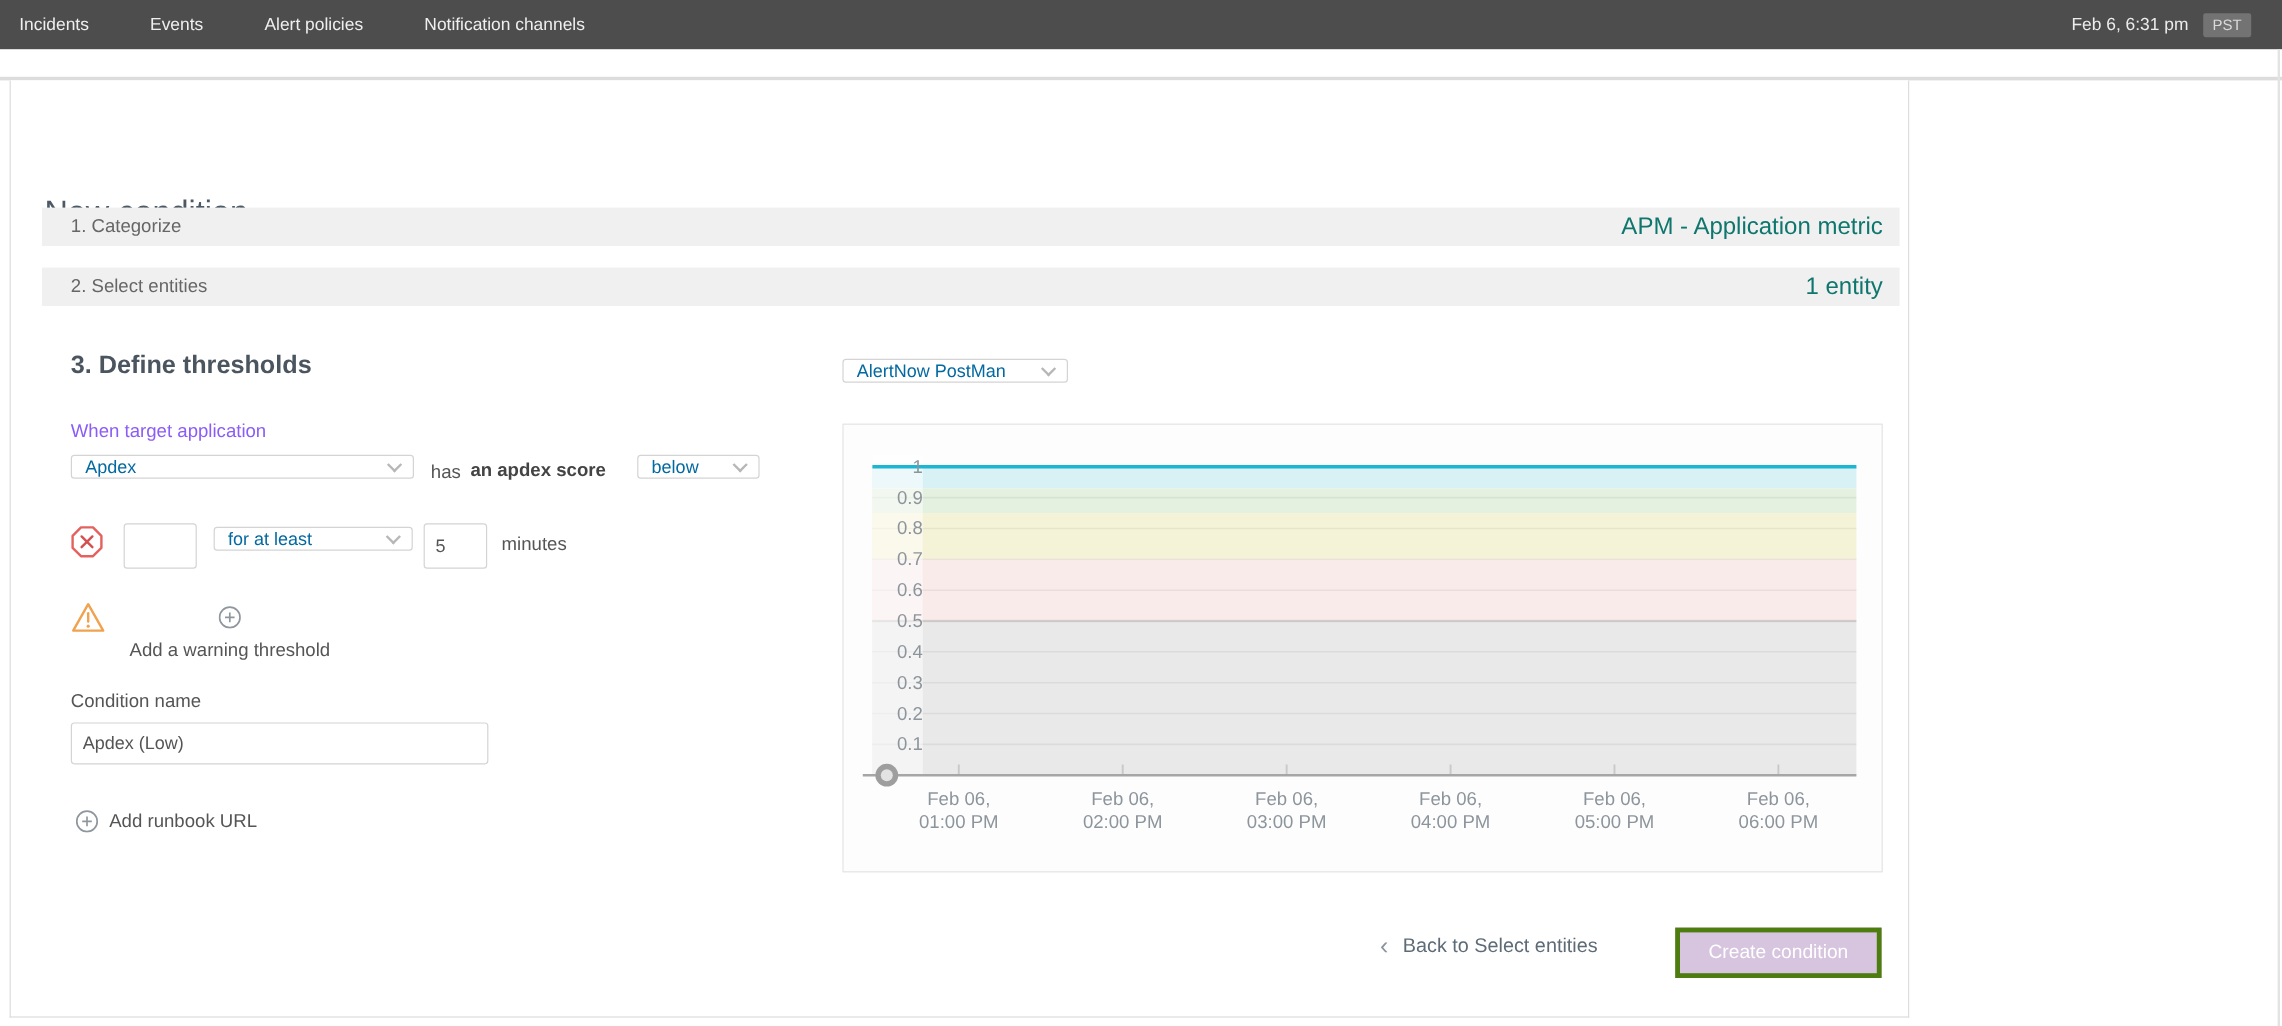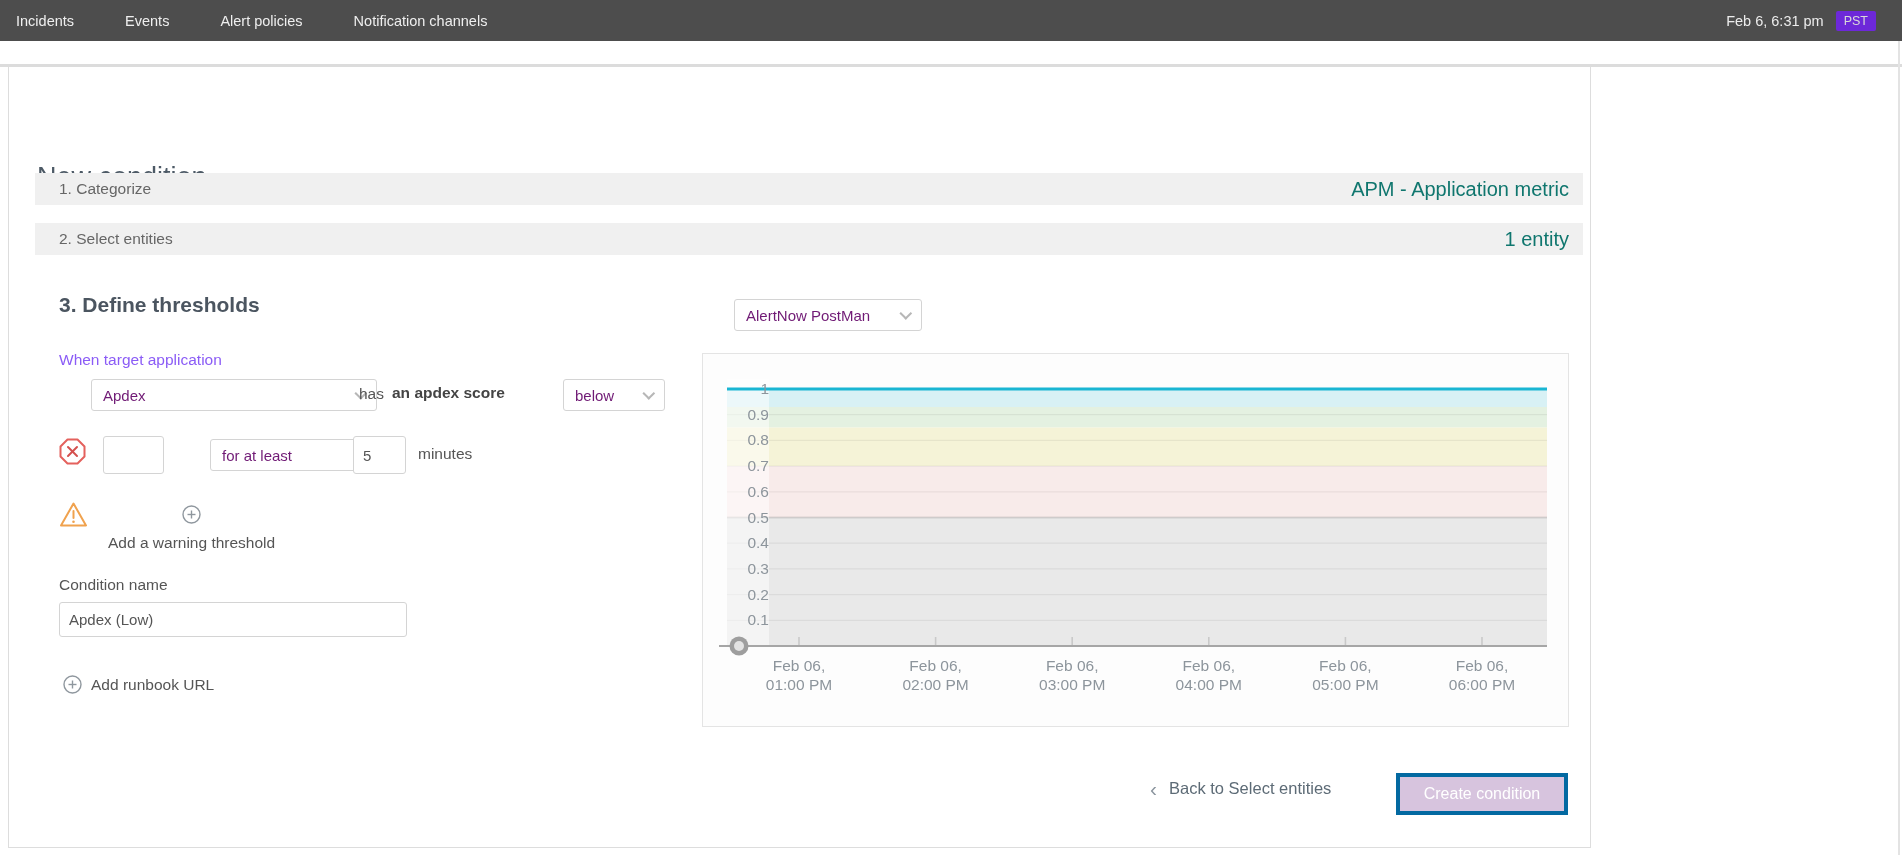--- a/index.html
+++ b/index.html
@@ -7,21 +7,21 @@
   body { font-family:"Liberation Sans", sans-serif; color:#555; }
   .page { position:relative; width:1902px; height:855px; background:#fff; overflow:hidden; }
 
   
   .navbar { position:absolute; left:0; top:0; width:1902px; height:41px; background:#4d4d4d;
             display:flex; align-items:center; justify-content:space-between; padding:0 26px 0 14px; }
   .nav-left { display:flex; align-items:center; gap:47px; }
   .nav-item { color:#efefef; font-size:14.5px; cursor:pointer; padding:4px 2px; }
   .nav-right { display:flex; align-items:center; gap:12px; }
   .nav-datetime { color:#ececec; font-size:14.5px; }
-  .tz-badge { background:#6d28d9; color:#d9d9d9; font-size:12.5px; padding:3px 8px; border-radius:2px; }
+  .tz-badge { background:#737373; color:#d9d9d9; font-size:12.5px; padding:3px 8px; border-radius:2px; }
 
   
   .top-divider { position:absolute; left:0; top:64px; width:1902px; height:3px; background:#dcdcdc; }
   .right-edge { position:absolute; right:2px; top:41px; width:2px; height:814px; background:#e3e3e3; }
 
   
   .panel { position:absolute; left:8px; top:67px; width:1583px; height:781px; background:#fff;
            border:1px solid #ddd; border-top:none; }
 
   .page-title { position:absolute; left:28px; top:95px; font-size:27px; font-weight:400; color:#4d5a66; }
@@ -34,23 +34,23 @@
               display:flex; align-items:center; justify-content:space-between; padding:0 14px 0 24px; }
   .step-row.row1 { top:106px; }
   .step-row.row2 { top:156px; }
   .step-label { font-size:15.5px; color:#666; }
   .step-value { font-size:20px; color:#0f766e; }
 
   .section-heading { position:absolute; left:50px; top:226px; font-size:21px; font-weight:700; color:#4b5560; }
   .when-label { position:absolute; left:50px; top:284px; font-size:15.5px; color:#8b5cf6; }
 
   
-  .fselect { background:#fff; border:1px solid #d4d4d4; border-radius:3px; height:32px;
+  .fselect { background:#fff; border:1px solid #d4d4d4; border-radius:3px; height:20px;
              display:flex; align-items:center; justify-content:space-between;
-             padding:0 10px 0 11px; font-size:15px; color:#701a75; cursor:pointer;margin-left:32px; }
+             padding:0 10px 0 11px; font-size:15px; color:#0369a1; cursor:pointer; }
   .chev { width:9px; height:9px; border-left:2px solid #b7b7b7; border-bottom:2px solid #b7b7b7;
           transform:rotate(-45deg) translate(1px,-2px); margin-left:10px; }
   .tinput { background:#fff; border:1px solid #d4d4d4; border-radius:3px; font-size:15px; color:#555;
             padding:0 9px; font-family:"Liberation Sans",sans-serif; }
 
   .sel-target   { position:absolute; left:50px;  top:312px; width:286px;align-items:center; }
   .has-text     { position:absolute; left:350px; top:318px; font-size:15.5px; color:#555; }
   .metric-text  { position:absolute; left:383px; top:317px; font-size:15.5px; font-weight:700; color:#444; }
   .sel-operator { position:absolute; left:522px; top:312px; width:102px; }
 
@@ -76,21 +76,21 @@
   .sel-entity { position:absolute; left:693px; top:232px; width:188px; }
   .chart-box  { position:absolute; left:693px; top:286px; width:867px; height:374px;
                 background:#fdfdfd; border:1px solid #e4e4e4; }
   .chart-box svg { display:block; }
 
   
   .back-link { position:absolute; left:1141px; top:712px; display:flex; align-items:center; gap:12px;
                color:#5d6b76; font-size:16.5px; cursor:pointer; }
   .back-chev { font-size:21px; color:#8b959e; line-height:16px; }
   .create-btn { position:absolute; left:1387px; top:706px; width:172px; height:42px;
-                background:#d7c4de; border:4px solid #0369a1; color:#fff; font-size:16px;
+                background:#d7c4de; border:4px solid #4d7c0f; color:#fff; font-size:16px;
                 display:flex; align-items:center; justify-content:center; cursor:pointer;
                 font-family:"Liberation Sans",sans-serif; }
 </style>
 </head>
 <body>
 
 <div class="page">
 
   <header class="navbar">
     <div class="nav-left">

